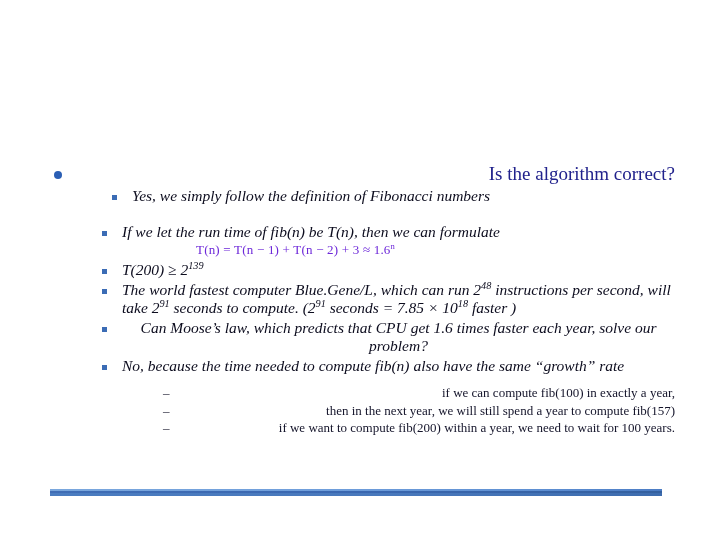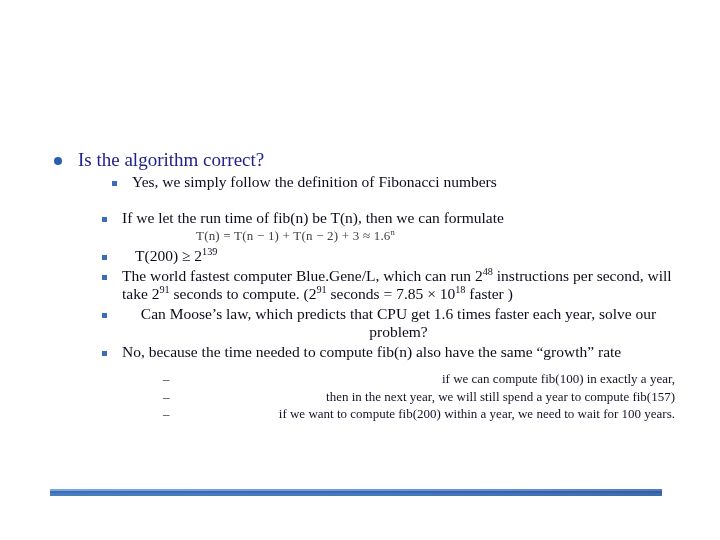--- a/index.html
+++ b/index.html
@@ -26,25 +26,26 @@
     position: absolute;
     left: 50px;
     top: 146px;
     width: 625px;
   }
 
   
   .l1 {
     display: flex;
     align-items: flex-start;
-    margin: 2px 0 2px 0;
+    margin: 16px 0 2px 0;
     color: #21228c;
     font-size: 19px;
     line-height: 23px;
     font-weight: 400;
+    text-align: right;
   }
   .l1 .bullet-dot {
     flex: 0 0 auto;
     width: 22px;
     display: flex;
     align-items: center;
     justify-content: flex-start;
     padding-top: 9px;
     margin-left: 4px;
   }
@@ -58,20 +59,21 @@
   .l1 .txt { flex: 1 1 auto; padding-left: 2px; }
 
   
   .l2 {
     display: flex;
     align-items: flex-start;
     margin: 0 0 1px 0;
     color: #0c0c1e;
     font-size: 15.5px;
     line-height: 18.5px;
+    font-style: italic;
   }
   .l2-indent { margin-left: 62px; }
   .l2 .bullet-sq {
     flex: 0 0 auto;
     width: 20px;
     display: flex;
     justify-content: flex-start;
     padding-top: 8px;
   }
   .bullet-sq i {
@@ -82,21 +84,21 @@
   }
   .l2 .txt { flex: 1 1 auto; }
 
   
   .group-howfast { margin-top: 17px; }
   .group-howfast .l2 { margin-bottom: 1px; }
 
   
   .eqn {
     margin: 1px 0 3px 146px;
-    color: #404040;
+    color: #6d28d9;
     font-size: 13px;
     line-height: 16px;
     letter-spacing: 0.2px;
   }
 
   
   .l3wrap { margin-top: 9px; margin-left: 113px; }
   .l3 {
     display: flex;
     align-items: flex-start;
@@ -176,21 +178,21 @@
         <span class="bullet-sq">
             <i></i>
           </span>
         <span class="txt">If we let the run time of fib(n) be T(n), then we can formulate</span>
       </div>
 
       <div class="eqn">
         <span>T(n) = T(n − 1) + T(n − 2) + 3 ≈ 1.6</span><sup>n</sup>
       </div>
 
-      <div class="l2" style="margin-left:52px;gap:13px;">
+      <div class="l2" style="margin-left:52px;">
         <span class="bullet-sq">
             <i></i>
           </span>
         <span class="txt"><span>T(200)  ≥ 2</span><sup>139</sup></span>
       </div>
 
       <div class="l2" style="margin-left:52px;">
         <span class="bullet-sq">
             <i></i>
           </span>

